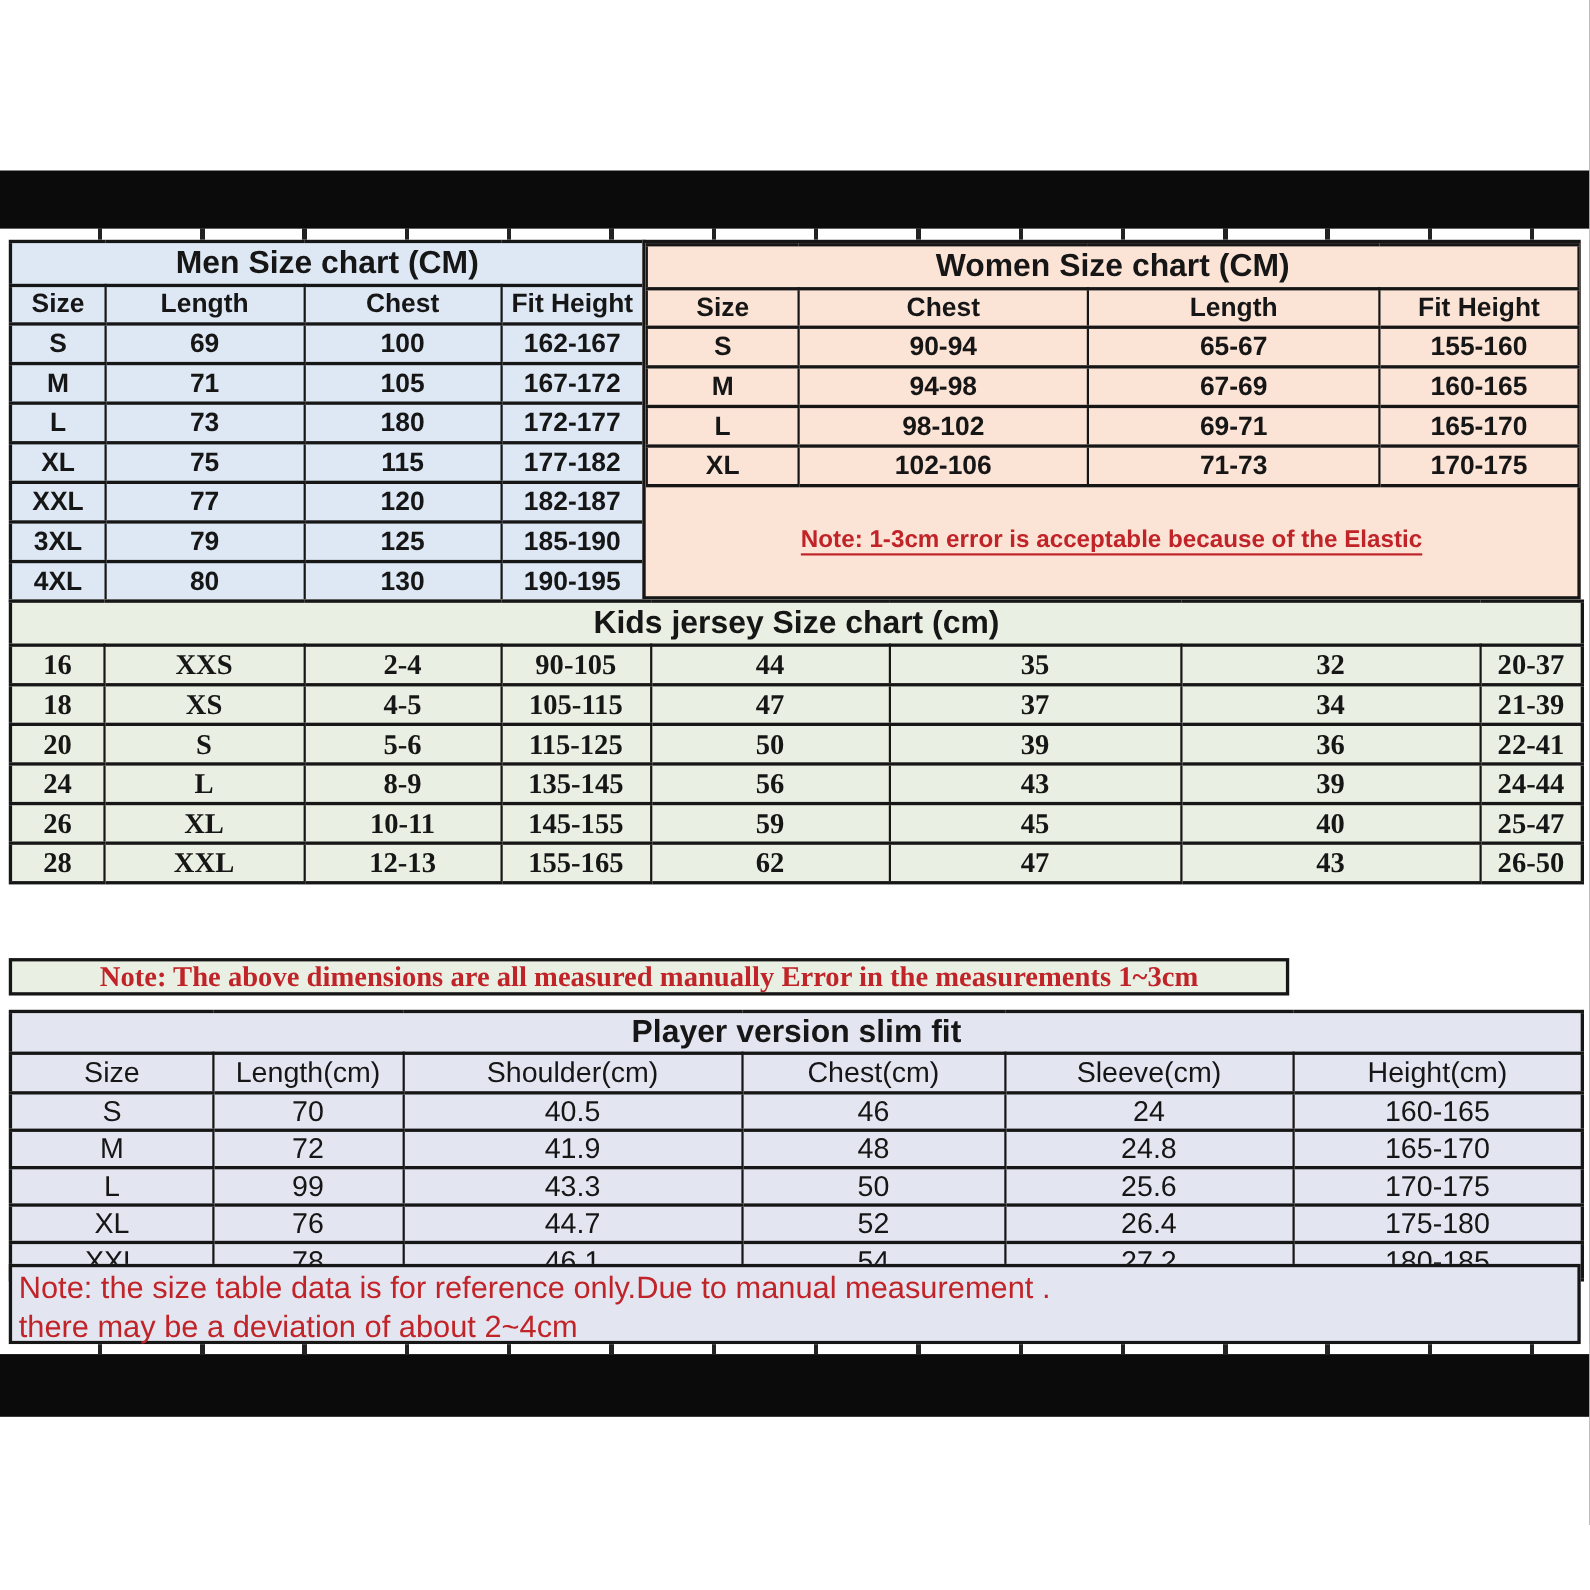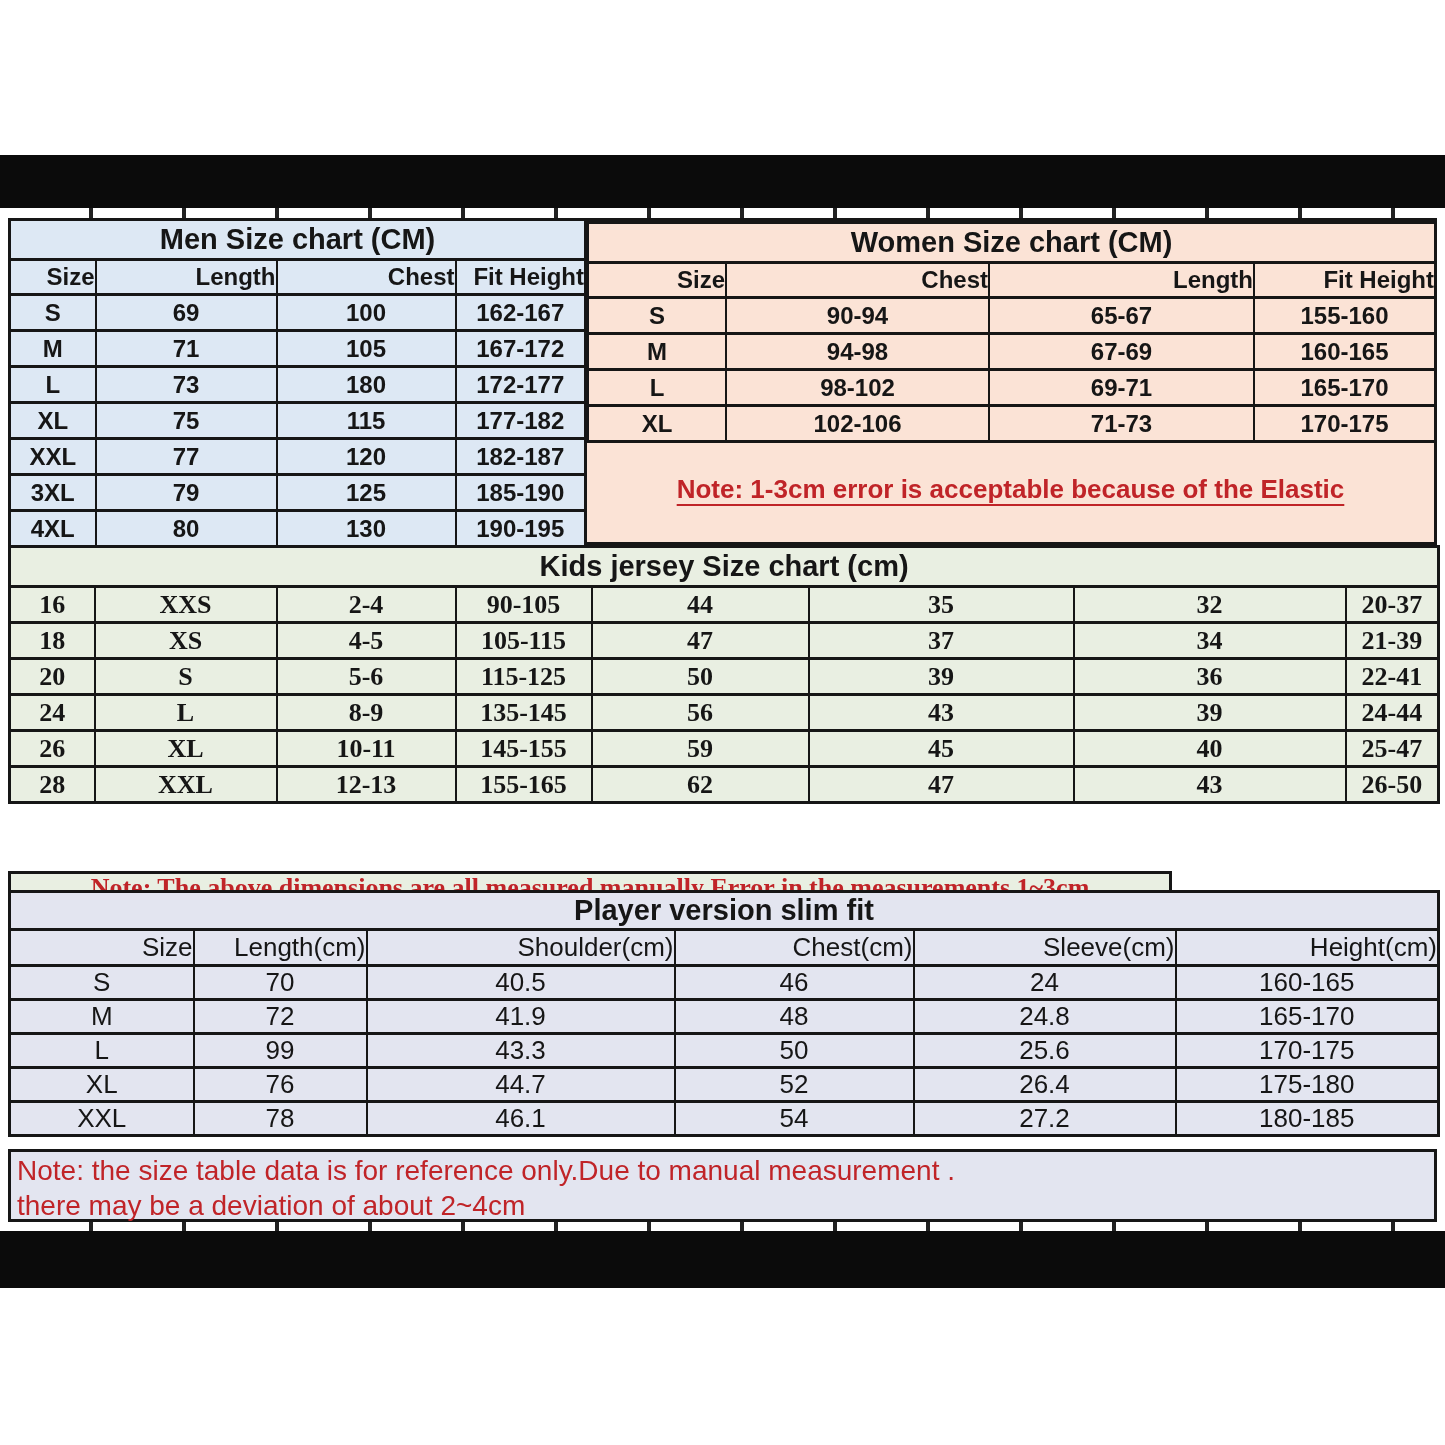--- a/index.html
+++ b/index.html
@@ -20,52 +20,52 @@
     background:repeating-linear-gradient(to right,#ffffff 0 89px, #222 89px 93px);
   }
   .tickstrip.top{top:208px;}
   .tickstrip.bottom{top:1222px; height:9px;}
   .sheet{position:absolute; left:8px; top:218px; width:1429px; height:1004px;}
 
   table{border-collapse:collapse; table-layout:fixed;}
   td{border:2px solid var(--line); border-top-width:3px; border-bottom-width:3px;
      text-align:center; vertical-align:middle; overflow:hidden; white-space:nowrap; padding:0;}
   .title-row td{font-weight:bold; font-size:29px;}
-  .head-row td{font-weight:bold; font-size:24px;text-align:right;}
+  .head-row td{font-weight:bold; font-size:24px;}
 
   .men-table{position:absolute; left:0; top:0; width:576px; background:var(--men-bg); border:3px solid var(--line);}
   .men-table .title-row td{height:37px;}
   .men-table .head-row td{height:32px;}
   .men-table .data-body td{height:33px; font-weight:bold; font-size:24px;}
 
   .women-block{position:absolute; left:576px; top:0; width:853px; height:327px; background:var(--women-bg); border:3px solid var(--line); box-sizing:border-box;}
   .women-table{width:847px; background:var(--women-bg);}
   .women-table .title-row td{height:37px;}
   .women-table .head-row td{height:32px;}
   .women-table .data-body td{height:33px; font-weight:bold; font-size:24px;}
   .women-note{
     position:absolute; left:0; top:216px; width:847px; height:105px;
     display:flex; align-items:center; justify-content:center;
-    color:var(--note-red); font-weight:bold; font-size:26px;
+    color:var(--note-red); font-weight:bold; font-size:22px;
     text-decoration:underline; text-decoration-thickness:2px; text-underline-offset:6px;
   }
 
   .kids-table{position:absolute; left:0; top:327px; width:1429px; background:var(--kids-bg); border:3px solid var(--line);}
   .kids-table .title-row td{height:37px;}
   .kids-table .head-row td{height:31px;}
   .kids-table .data-body td{height:33px; font-weight:bold; font-size:26px; font-family:"Liberation Serif", serif;}
 
   .kids-note{
     position:absolute; left:0; top:653px; width:1164px; height:34px; box-sizing:border-box;
     background:var(--kids-bg); border:3px solid var(--line);
     display:flex; align-items:center; justify-content:center;
     color:var(--note-red); font-weight:bold; font-size:26px; font-family:"Liberation Serif", serif;
   }
 
-  .player-table{position:absolute; left:0; top:672px; width:1429px; background:var(--player-bg); border:3px solid var(--line);padding-left:28px;}
+  .player-table{position:absolute; left:0; top:700px; width:1429px; background:var(--player-bg); border:3px solid var(--line);padding-left:28px;}
   .player-table .title-row td{height:35px;}
   .player-table .head-row td{height:33px; font-weight:normal; font-size:26px;}
   .player-table .data-body td{height:31px; font-weight:normal; font-size:26px;}
 
   .footer-note{
     position:absolute; left:0; top:931px; width:1429px; height:73px; box-sizing:border-box;
     background:var(--player-bg); border:3px solid var(--line);
     color:var(--note-red); font-weight:normal; font-size:28px; line-height:35px;
     padding-left:6px; padding-top:1px;
   }

